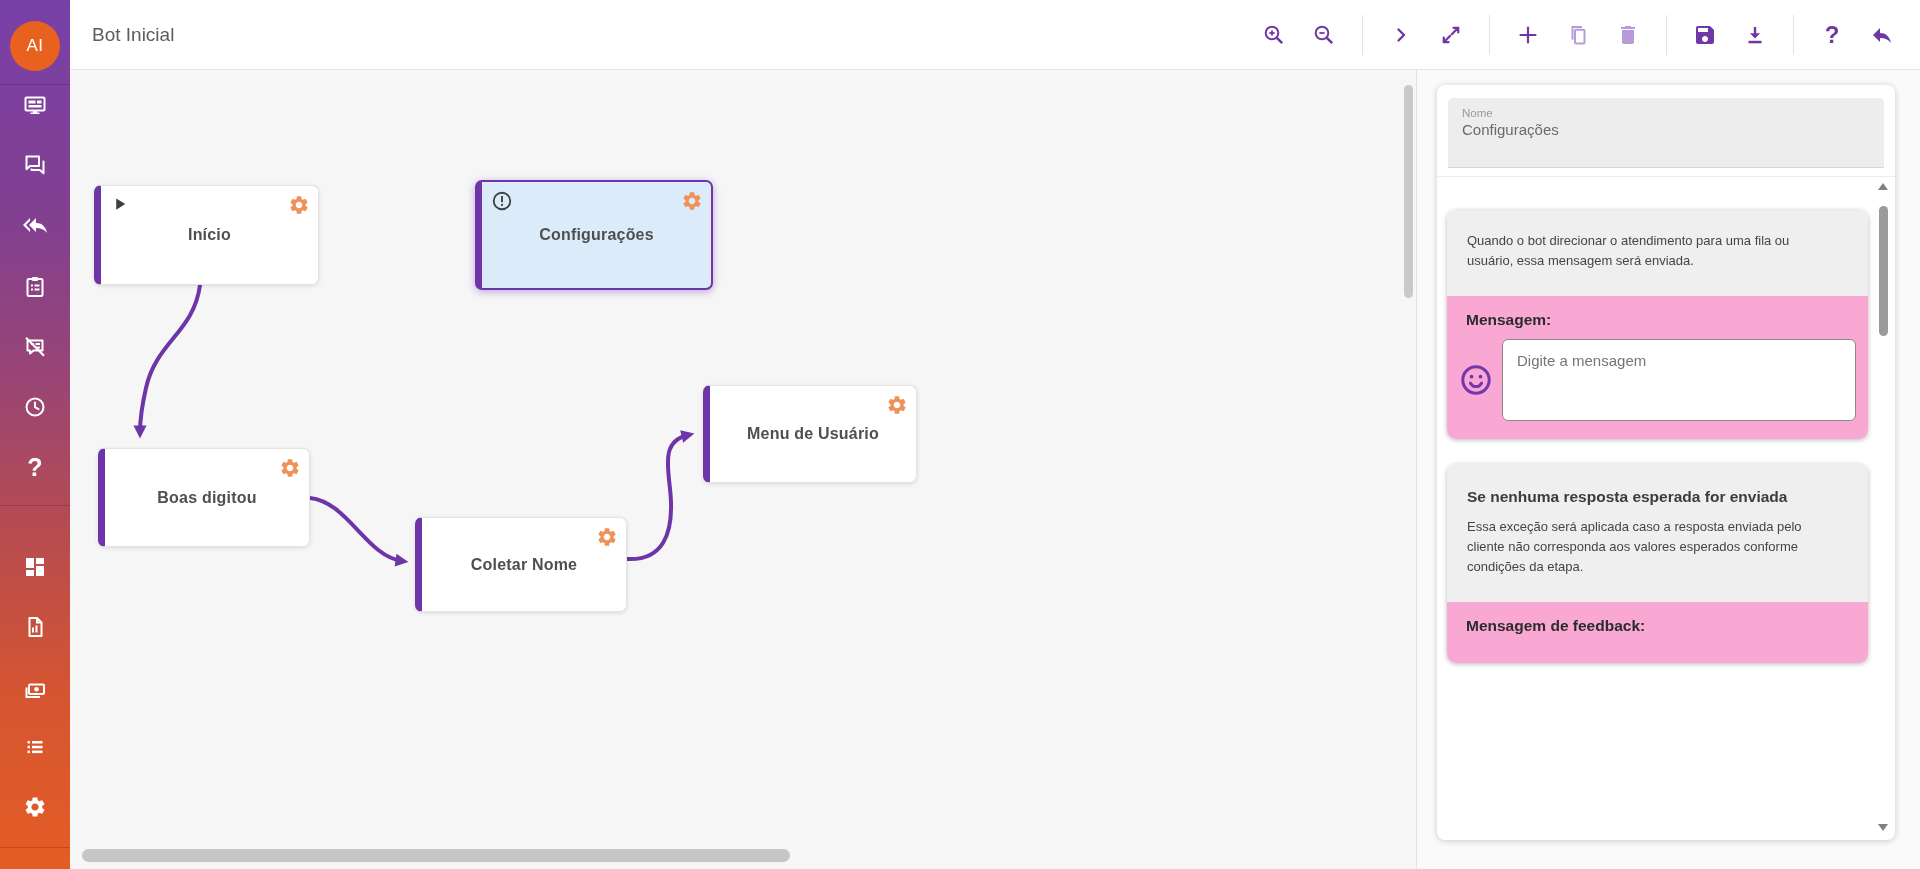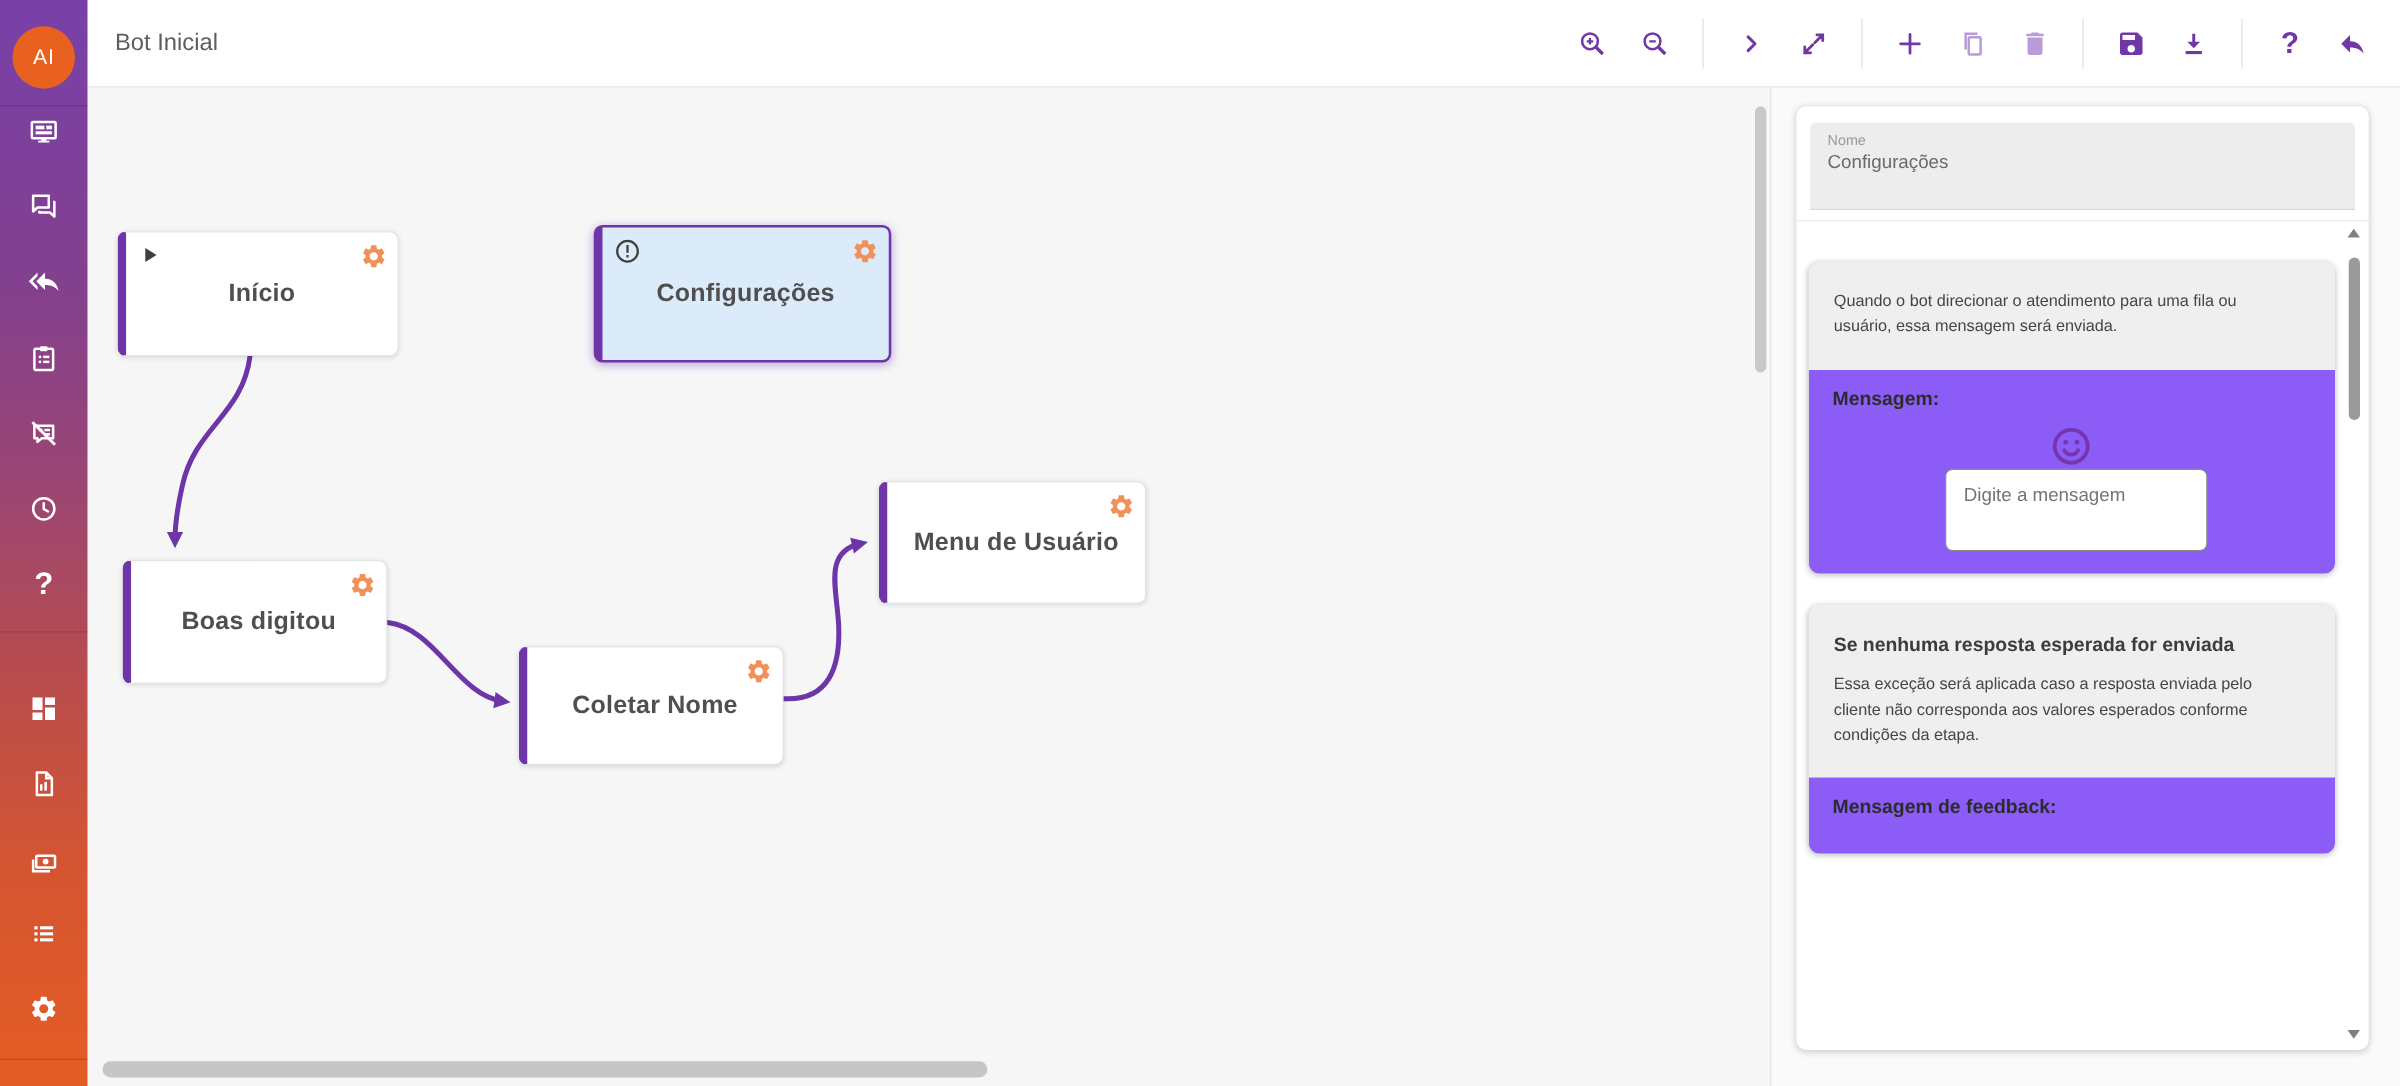--- a/index.html
+++ b/index.html
@@ -42,21 +42,21 @@
   .canvas{
     position:absolute;left:70px;top:70px;width:1347px;height:799px;
     background:#f6f6f7;border-right:1px solid #e3e3e3;box-sizing:border-box;overflow:hidden;
   }
   .edges{position:absolute;left:0;top:0;pointer-events:none;}
   .node{
     position:absolute;background:#fff;border:1px solid #e4e4e7;border-left:7px solid #6d35a8;
     border-radius:7px;box-shadow:0 1px 4px rgba(0,0,0,.12);
     display:flex;align-items:center;justify-content:center;cursor:pointer;box-sizing:border-box;
   }
-  .node .label{font-size:20px;font-weight:700;color:#4f4f4f;letter-spacing:.2px;}
+  .node .label{font-size:16px;font-weight:700;color:#4f4f4f;letter-spacing:.2px;}
   .node .gear{position:absolute;top:8px;right:8px;width:22px;height:22px;color:#ef9158;}
   .node .gear svg{width:22px;height:22px;display:block;}
   .node .play{position:absolute;top:9px;left:10px;width:18px;height:18px;color:#3f3f3f;}
   .node .play svg{width:18px;height:18px;display:block;}
   .node .err{position:absolute;top:8px;left:9px;width:22px;height:22px;color:#3f3f3f;}
   .node .err svg{width:22px;height:22px;display:block;}
   .node.selected{
     background:#dcebfa;border:2px solid #6d35a8;border-left:7px solid #6d35a8;
     box-shadow:0 2px 8px rgba(109,53,168,.4);
   }
@@ -76,23 +76,23 @@
   }
   .name-label{font-size:11.5px;color:#9b9b9b;}
   .name-value{font-size:15px;color:#6a6a6a;margin-top:2px;}
   .panel-hdiv{position:absolute;left:0;top:91px;width:458px;height:1px;background:#ececec;}
 
   .scrollarea{position:absolute;left:10px;top:125px;width:421px;}
   .card{border-radius:9px;box-shadow:0 1px 5px rgba(0,0,0,.28);overflow:hidden;margin-bottom:25px;background:#fff;}
   .card-gray{background:#efefef;padding:21px 24px 24px 20px;}
   .card-gray h3{margin:0 0 9px;font-size:15.5px;font-weight:700;color:#3c3c3c;line-height:1.5;max-width:340px;}
   .card-gray p{margin:0;font-size:13px;color:#454545;line-height:1.56;max-width:352px;}
-  .card-white{background:#8b5cf6;padding:15px 12px 18px 11px;}
+  .card-white{background:#f9a8d4;padding:15px 12px 18px 11px;}
   .field-label{font-size:15.5px;font-weight:700;color:#2c2c2c;margin:0 0 10px 8px;}
-  .field-row{display:flex;align-items:center;flex-direction:column;}
+  .field-row{display:flex;align-items:center;}
   .smiley{width:36px;height:36px;color:#7336ab;flex:0 0 auto;cursor:pointer;}
   .smiley svg{width:36px;height:36px;display:block;}
   .msg-area{
     flex:1;margin-left:8px;height:82px;border:1px solid #8a8a8a;border-radius:6px;
     background:#fff;position:relative;box-sizing:border-box;font-size:15px;line-height:1.55;
     padding:9px 14px;color:#9b9b9b;overflow:hidden;cursor:text;
   }
   .msg-area .ta-text{color:#3a3a3a;width:300px;}
   .msg-area.empty{color:#9b9b9b;}
   .resize::after{

